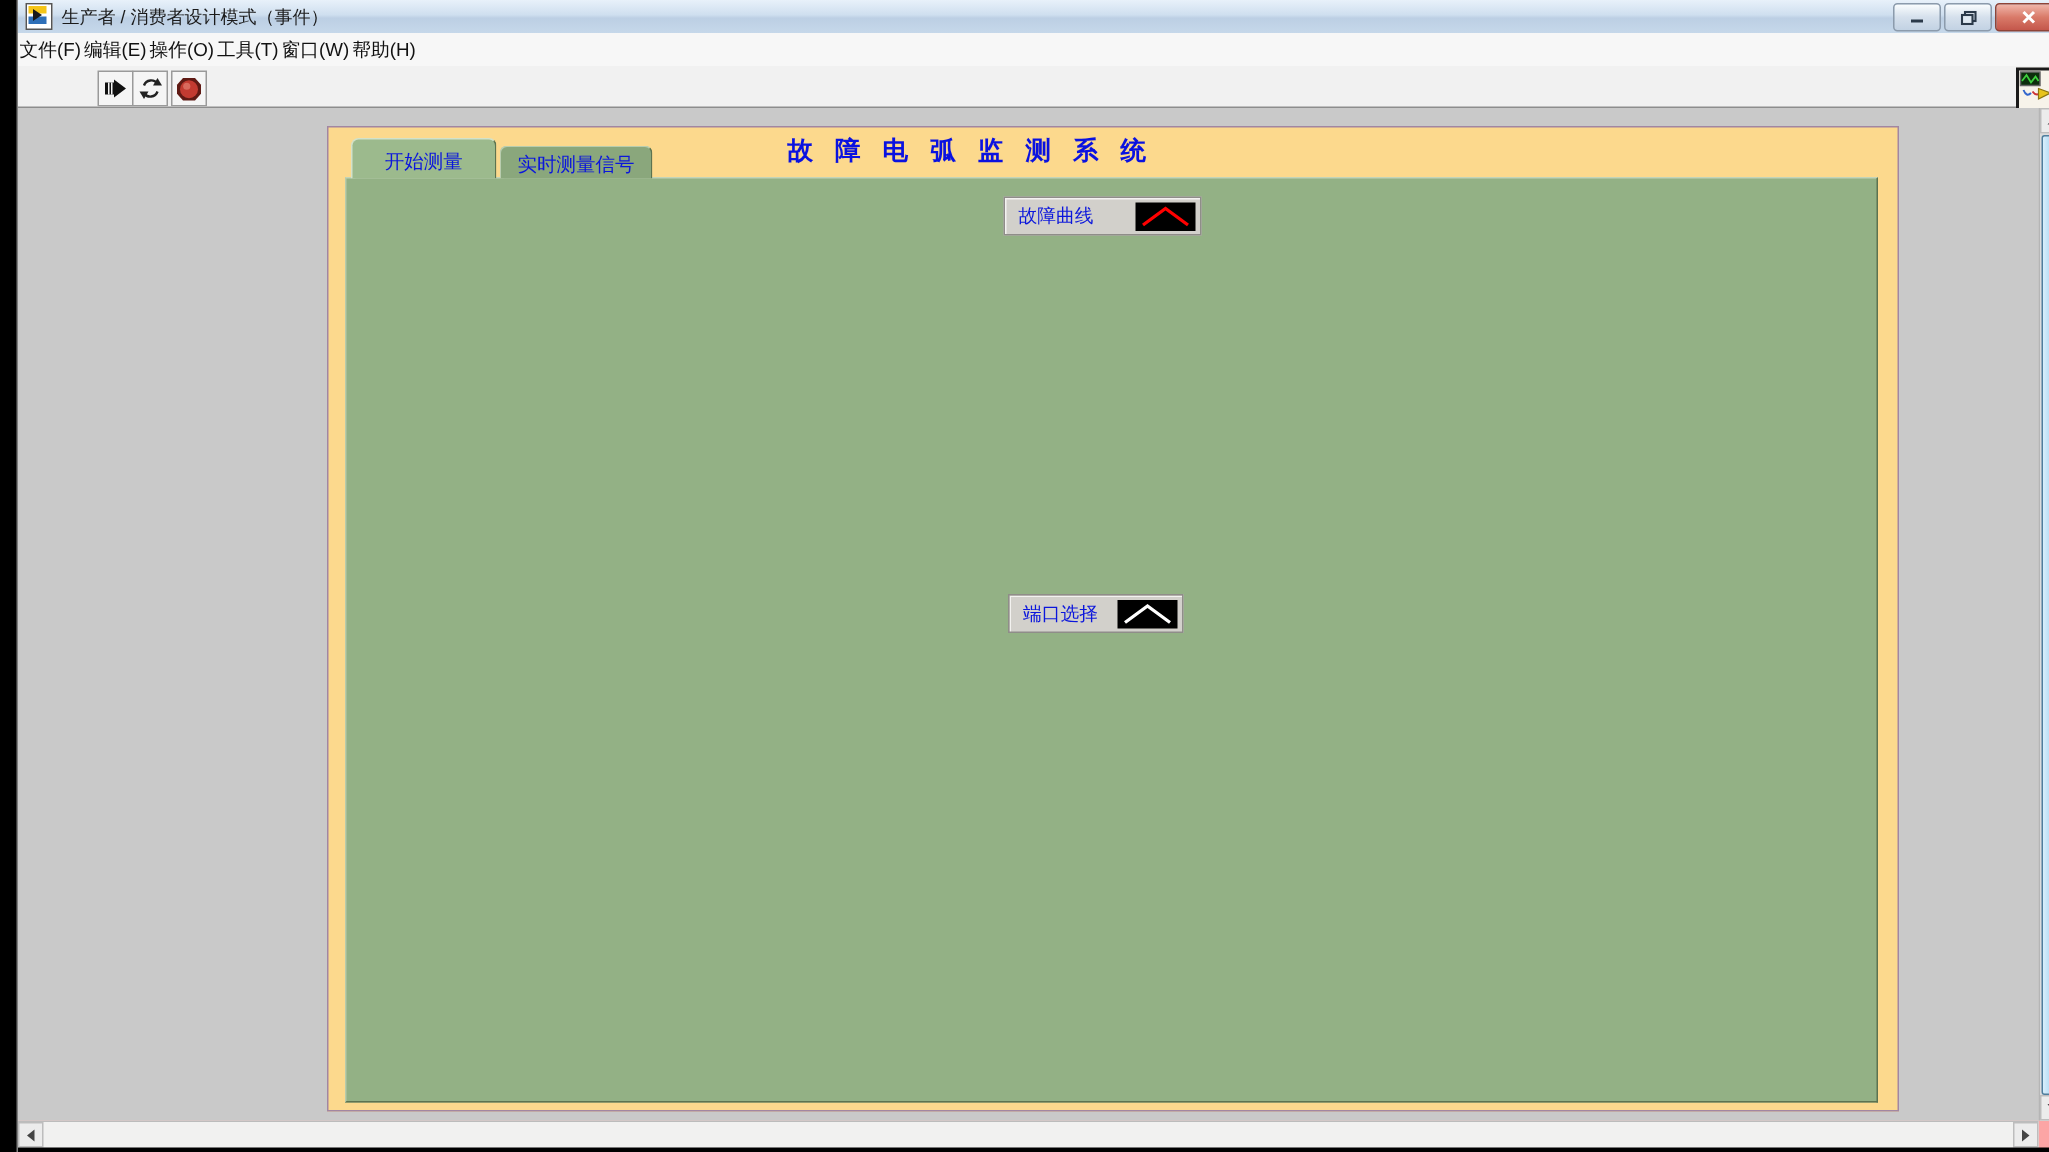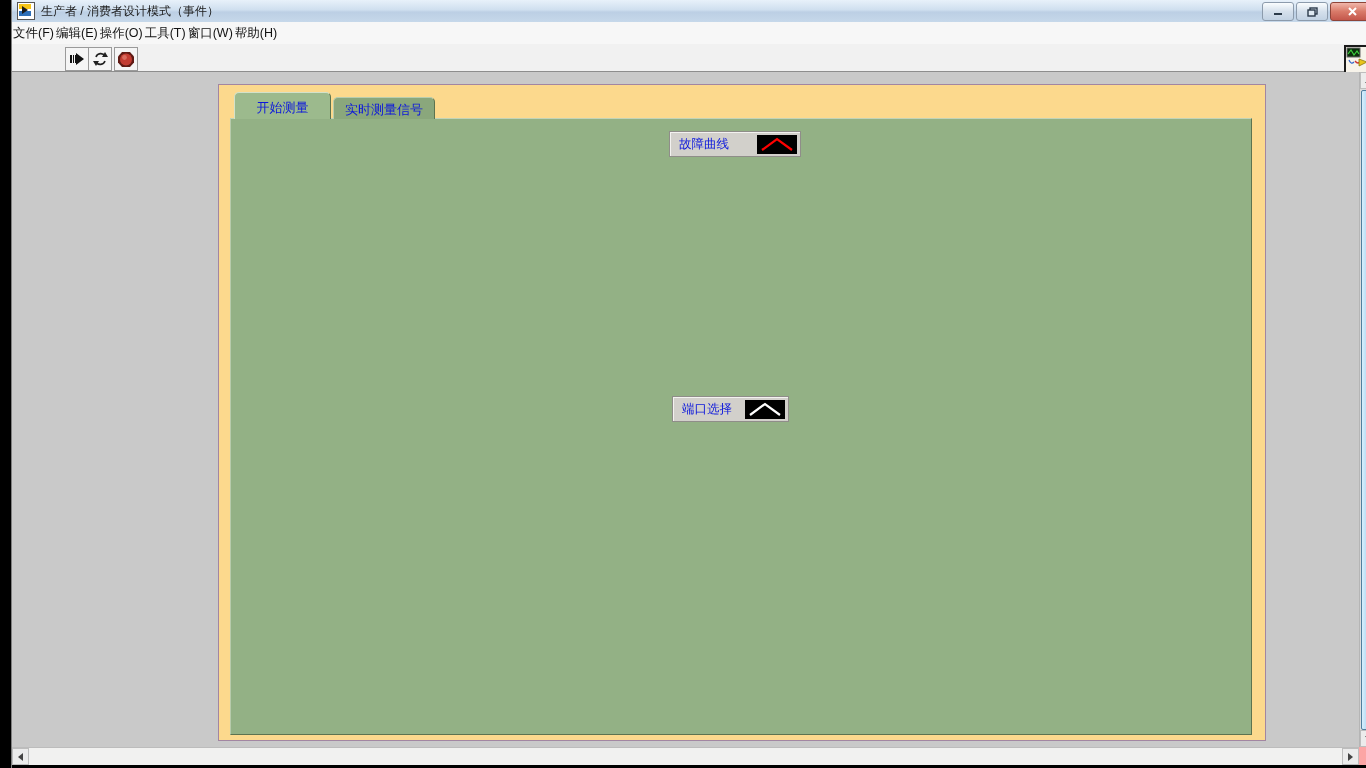--- a/index.html
+++ b/index.html
@@ -192,20 +192,21 @@
           <path d="M9 14 q3 4 6 0" fill="none" stroke="#c33" stroke-width="1.3"></path>
           <path d="M3 13 q2 5 5 2" fill="none" stroke="#36c" stroke-width="1.3"></path>
           <polygon points="13,12 21,15 13,19" fill="#e8c41c" stroke="#8a7510" stroke-width="0.8"></polygon>
         </svg>
     </span>
   </div>
 
   <div class="abs" id="front-panel"></div>
 
   <div class="abs" id="tabframe"></div>
+  <div class="abs" id="page-title">故 障 电 弧 监 测 系 统</div>
   <div class="abs tab" id="tab-active">开始测量</div>
   <div class="abs tab" id="tab-inactive">实时测量信号</div>
   <div class="abs" id="page"></div>
 
   <div class="abs g-label" style="left:247px;top:133px;">故障信号</div>
   <div class="abs legend" id="legend1">
     <span class="ltext">故障曲线</span>
     <span class="lsample"><svg width="40" height="19">
           <polyline points="5,15 20,4 35,15" fill="none" stroke="#ff0000" stroke-width="2.2"></polyline>
         </svg></span>

